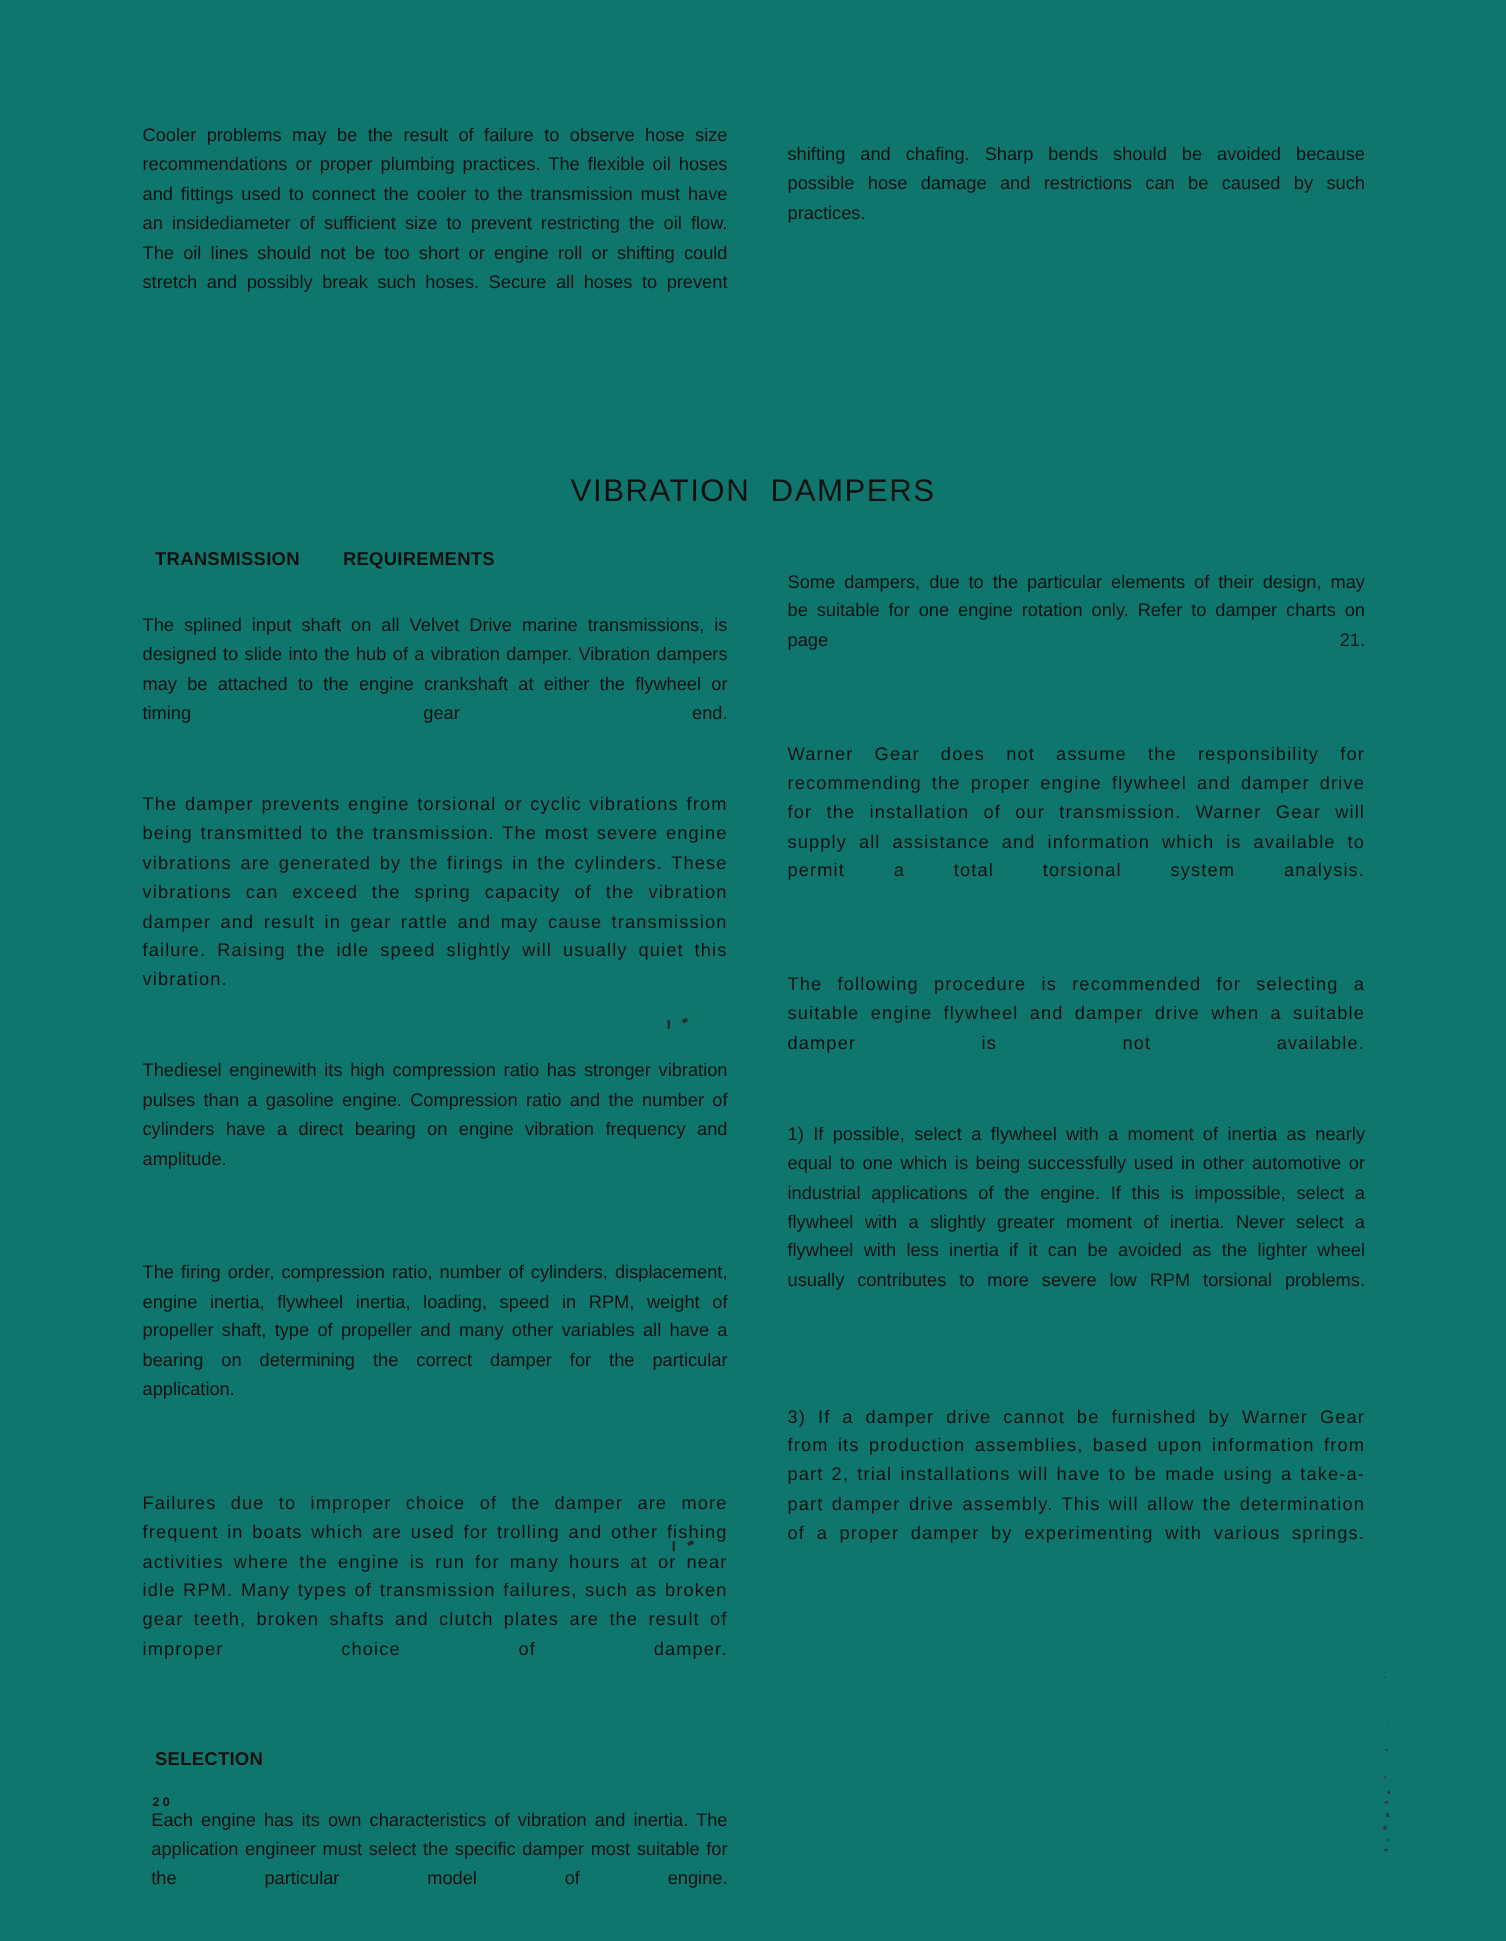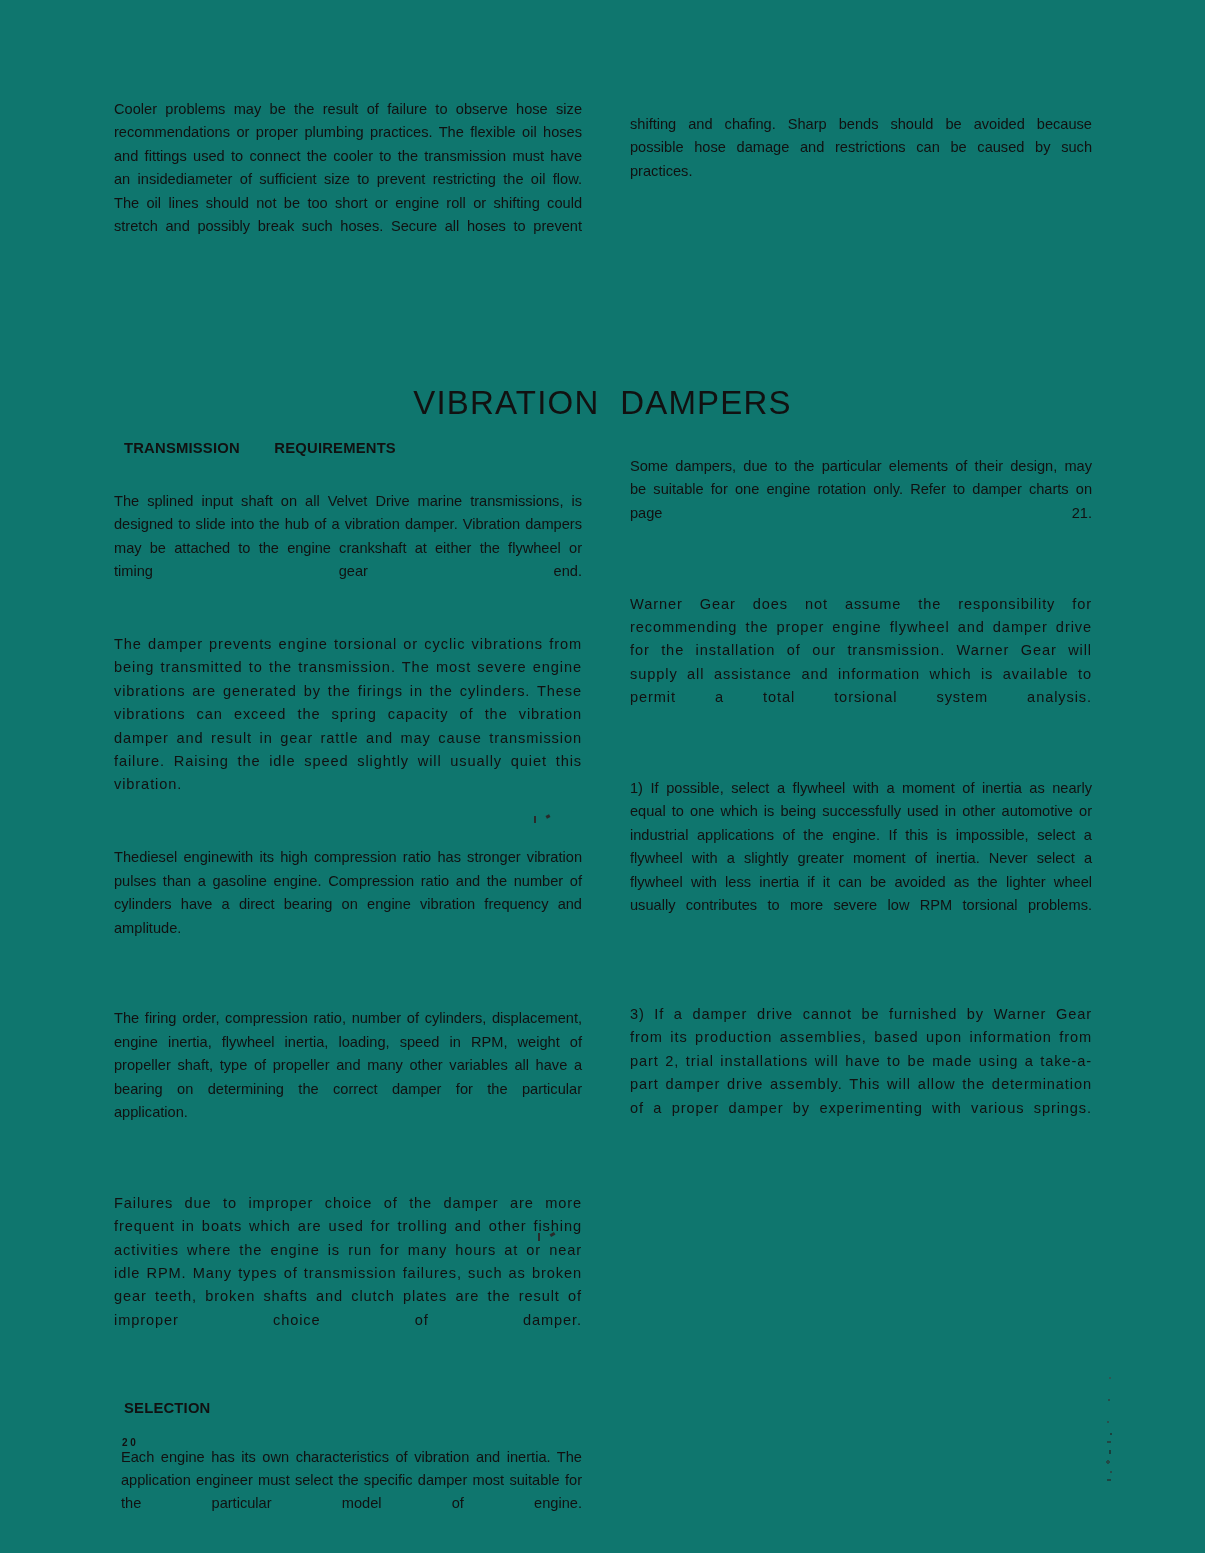--- a/index.html
+++ b/index.html
@@ -49,21 +49,21 @@
   
   .loose   { letter-spacing: 0.9px; word-spacing: 2px; }
 
   
   .doc-title {
     position: absolute;
     top: 362px;
     left: 0;
     width: 1205px;
     text-align: center;
-    font-size: 33px;
+    font-size: 25px;
     letter-spacing: 1.2px;
     font-weight: 400;
     white-space: pre;
   }
 
   
   .main-cols {
     position: absolute;
     top: 440px;
     left: 114px;
@@ -166,20 +166,21 @@
 
     <div class="col-right">
       <p class="body">Some dampers, due to the particular elements of their design, may be suitable for one engine rotation only. Refer to damper charts on page 21.</p>
 
       <div class="gap-lg"></div>
 
       <p class="body loose">Warner Gear does not assume the responsibility for recommending the proper engine flywheel and damper drive for the installation of our transmission. Warner Gear will supply all assistance and information which is available to permit a total torsional system analysis.</p>
 
       <div class="gap-lg"></div>
 
+      <p class="body loose">The following procedure is recommended for selecting a suitable engine flywheel and damper drive when a suitable damper is not available.</p>
 
       <p class="body">1) If possible, select a flywheel with a moment of inertia as nearly equal to one which is being successfully used in other automotive or industrial applications of the engine. If this is impossible, select a flywheel with a slightly greater moment of inertia. Never select a flywheel with less inertia if it can be avoided as the lighter wheel usually contributes to more severe low RPM torsional problems.</p>
 
       <div class="gap-lg"></div>
 
 
       <div class="gap-lg"></div>
 
       <p class="body loose">3) If a damper drive cannot be furnished by Warner Gear from its production assemblies, based upon information from part 2, trial installations will have to be made using a take-a-part damper drive assembly. This will allow the determination of a proper damper by experimenting with various springs.</p>
     </div>

